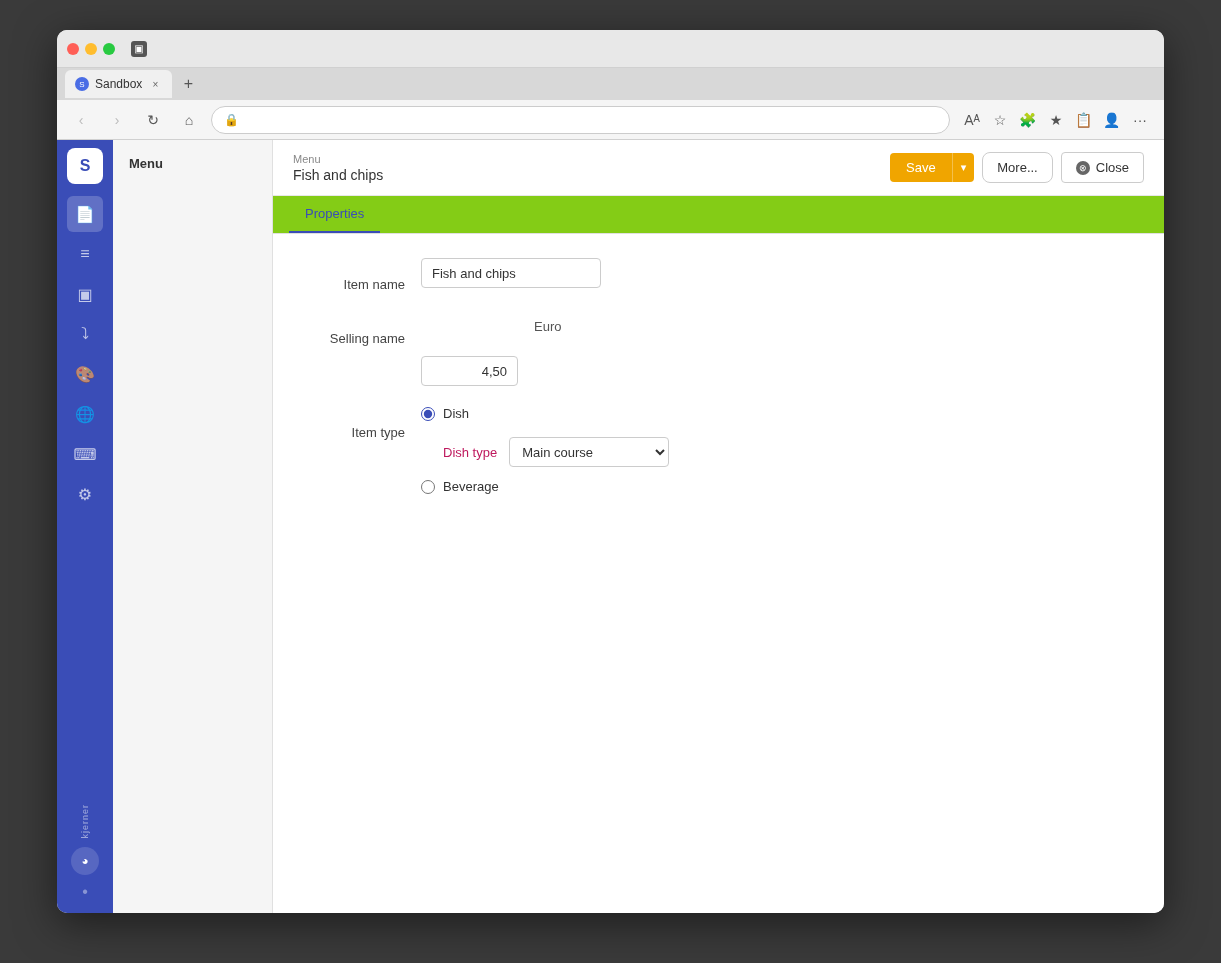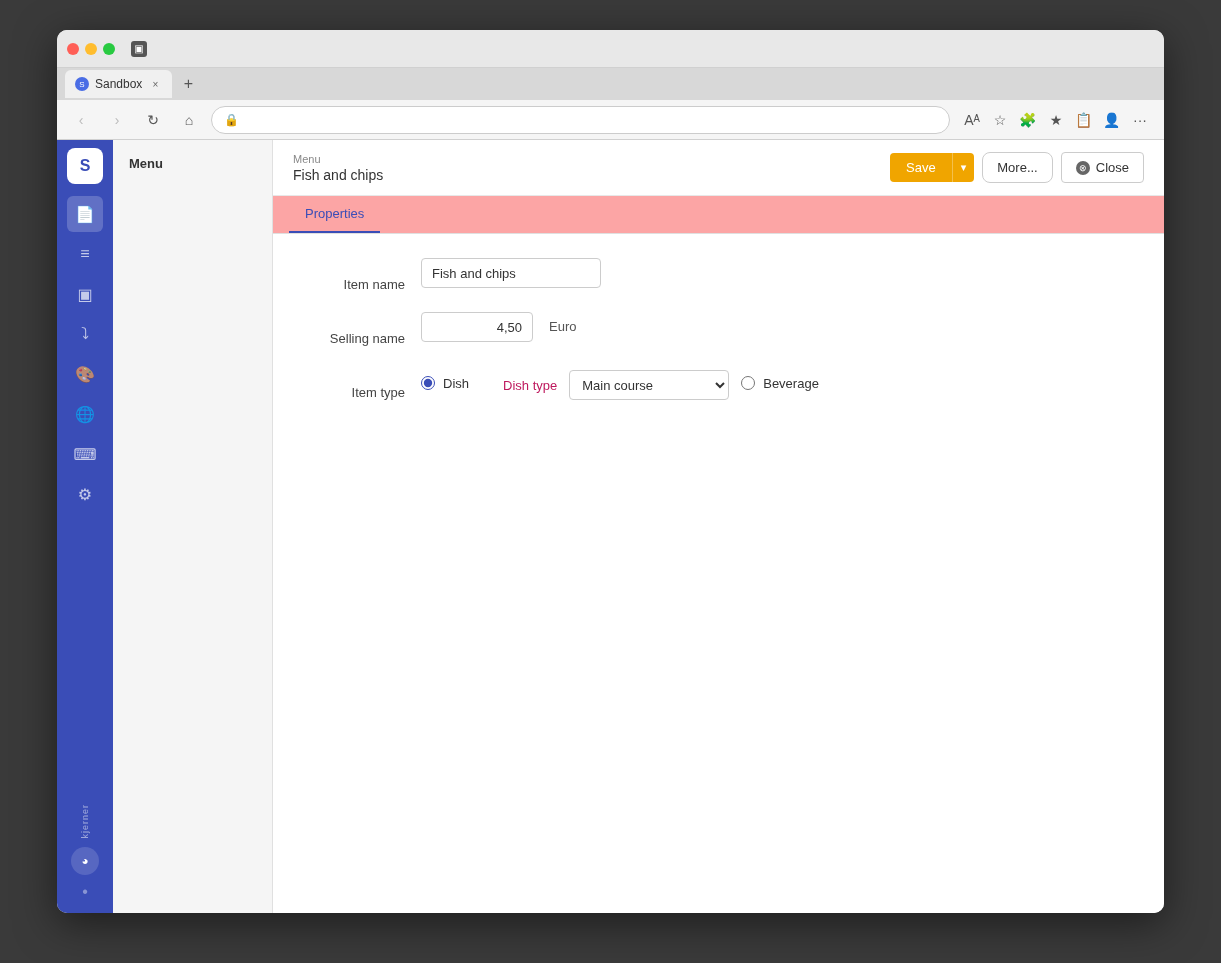--- a/index.html
+++ b/index.html
@@ -251,21 +251,21 @@
       color: white;
       display: flex; align-items: center; justify-content: center;
       font-size: 9px;
     }
 
     
     .content-tabs {
       display: flex;
       border-bottom: 1px solid #e0e0e0;
       padding: 0 16px;
-      background: #fca5a5;
+      background: #84cc16;
     }
     .content-tab {
       padding: 10px 16px;
       font-size: 13px;
       color: #555;
       cursor: pointer;
       border-bottom: 2px solid transparent;
     }
     .content-tab.active {
       color: #3a4db7;
@@ -295,31 +295,31 @@
     }
     .form-input {
       height: 30px;
       border: 1px solid #ccc;
       border-radius: 4px;
       padding: 0 10px;
       font-size: 13px;
       color: #333;
     }
     .item-name-input { width: 180px; }
-    .price-input { width: 112px; text-align: right; }
+    .price-input { width: 97px; text-align: right; margin-top: 44px; }
     .euro-label {
       font-size: 13px;
       color: #555;
       padding-top: 7px;
     }
 
     
     .radio-group {
       display: flex;
-      flex-direction: row;
+      flex-direction: column;
       gap: 12px;
     }
     .radio-row {
       display: flex;
       align-items: center;
       gap: 8px;
     }
     .radio-input {
       width: 14px; height: 14px;
       accent-color: #3a4db7;

